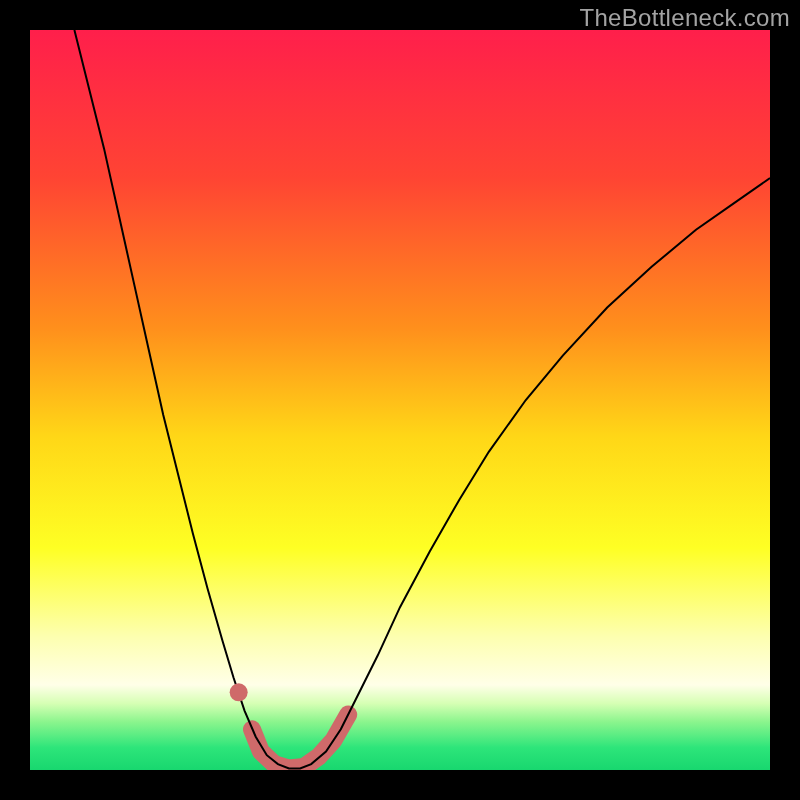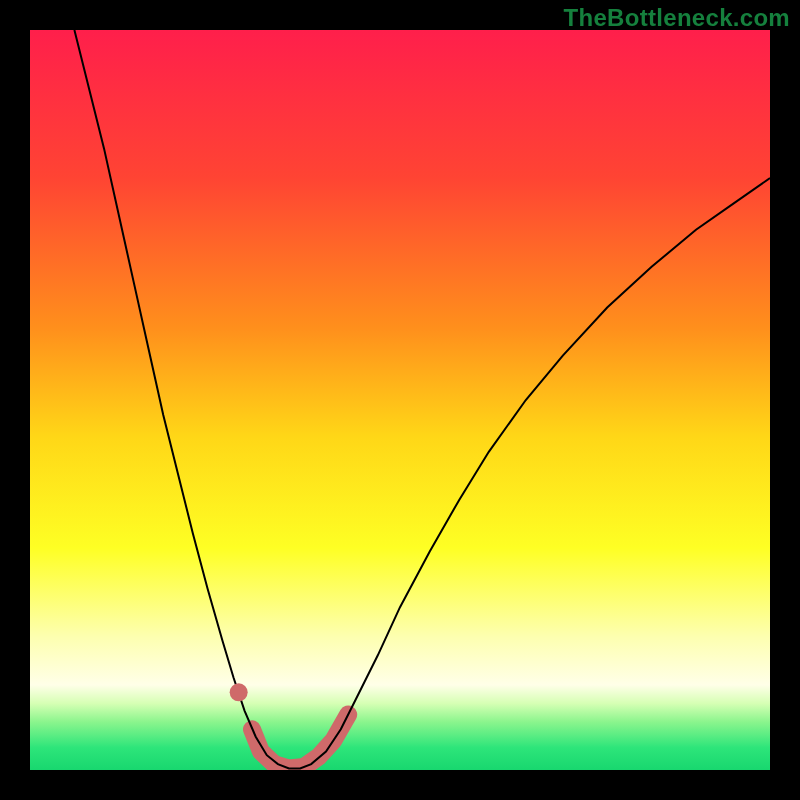--- a/index.html
+++ b/index.html
@@ -23,24 +23,24 @@
     left: 30px;
     top: 30px;
     width: 740px;
     height: 740px;
     overflow: hidden;
   }
   .watermark {
     position: absolute;
     top: 4px;
     right: 10px;
-    color: #15803d;
+    color: #a3a3a3;
     font-family: Arial, Helvetica, sans-serif;
     font-size: 24px;
-    font-weight: 700;
+    font-weight: 400;
     letter-spacing: 0.3px;
   }
   svg {
     display: block;
   }
 </style>
 </head>
 <body>
 
 <div class="frame">

